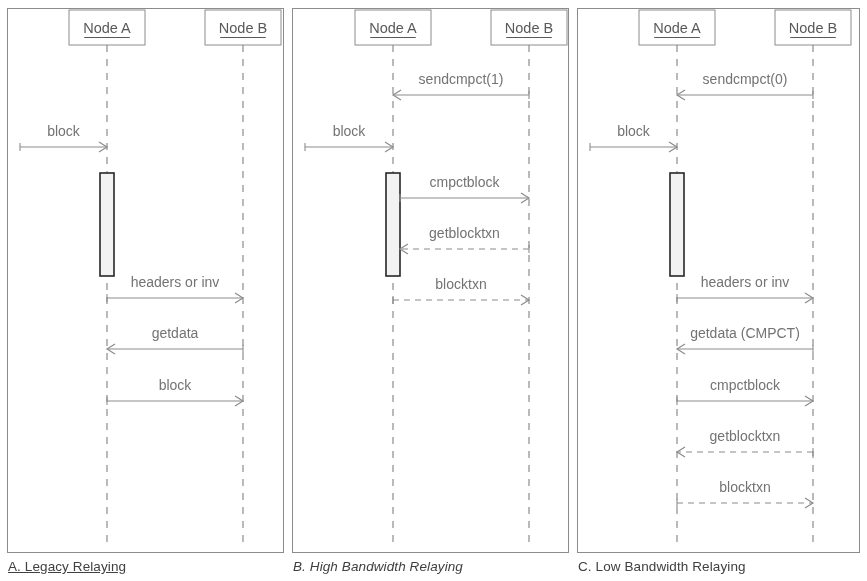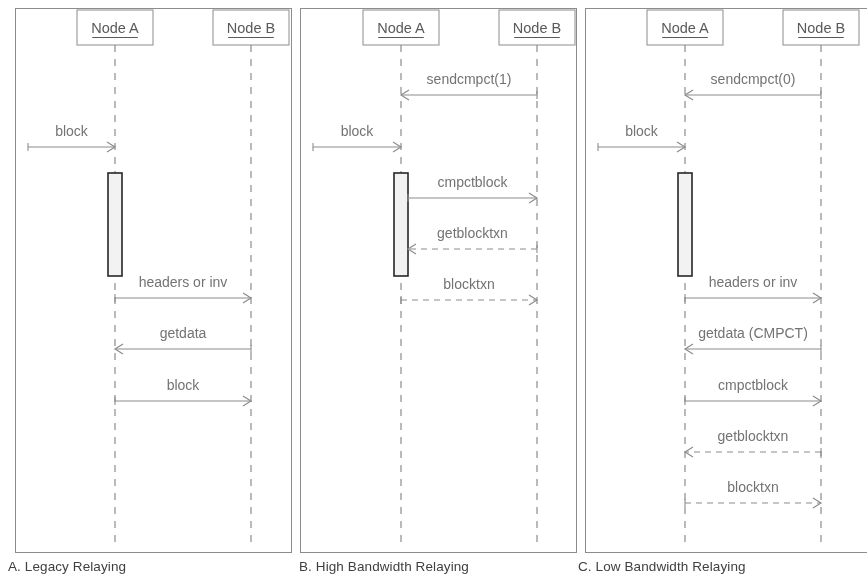--- a/index.html
+++ b/index.html
@@ -19,42 +19,41 @@
     width: 867px;
     height: 581px;
   }
   .panel {
     position: absolute;
     top: 8px;
     height: 545px;
     border: 1px solid #8c8c8c;
     box-sizing: border-box;
     background: #ffffff;
-    margin-left: 8px;
   }
   #panel-a { left: 7px;   width: 277px; }
   #panel-b { left: 292px; width: 277px; }
   #panel-c { left: 577px; width: 283px; }
 
   .panel-svg {
     position: absolute;
     left: 0;
     top: 0;
     display: block;
   }
   .caption {
     position: absolute;
     top: 559px;
     font-size: 13.5px;
     color: #404040;
     white-space: nowrap;
     letter-spacing: 0.1px;
   }
-  #caption-a { left: 8px; }
-  #caption-b { left: 299px; }
+  #caption-a { left: 8px; text-decoration: underline; }
+  #caption-b { left: 293px; font-style: italic; }
   #caption-c { left: 578px; text-align: right; }
 
   
   .node-label {
     font-family: "Liberation Sans", sans-serif;
     font-size: 14.5px;
     fill: #595959;
     text-anchor: middle;
   }
   .msg-label {

